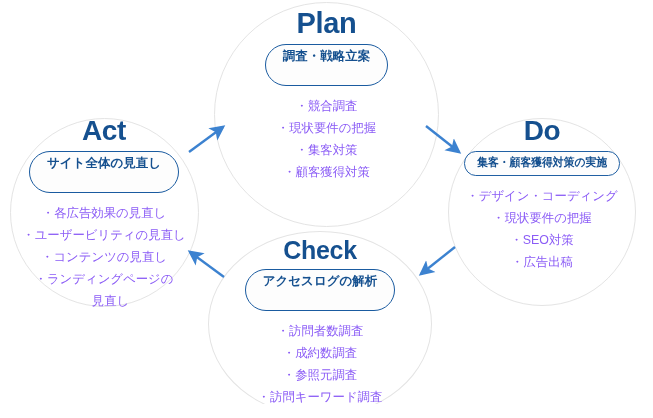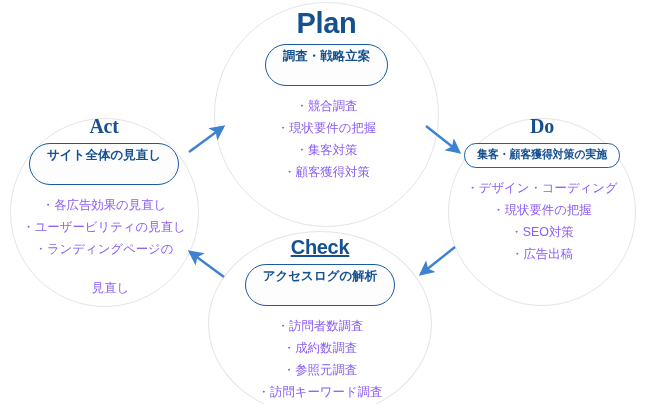--- a/index.html
+++ b/index.html
@@ -46,22 +46,22 @@
 
   .node-title {
     color: #15508f;
     font-weight: bold;
     font-size: 29px;
     line-height: 1.05;
     letter-spacing: -0.3px;
     margin: 0 0 6px 0;
   }
   .node-do .node-title,
-  .node-act .node-title { font-size: 20px; font-family: Liberation Serif, serif; }
-  .node-check .node-title { font-size: 20px; text-decoration: underline; }
+  .node-act .node-title { font-size: 28px; }
+  .node-check .node-title { font-size: 25px; }
 
   .pill {
     display: inline-block;
     border: 1.4px solid #1a5ba0;
     border-radius: 999px;
     color: #15508f;
     background: #fdfdfd;
     font-weight: bold;
     font-size: 12.5px;
     line-height: 1;
@@ -87,21 +87,20 @@
   }
   .bullets li {
     padding-left: 13px;
     text-indent: -13px;
   }
   .bullets li .b-dot { letter-spacing: 0px; }
   .bullets li .b-cont {
     display: block;
     text-indent: 0;
     padding-left: 0;
-    margin-top: 17px;
   }
 
   
   .arrow-layer {
     position: absolute;
     left: 0; top: 0;
     width: 653px;
     height: 418px;
     pointer-events: none;
   }
@@ -162,17 +161,18 @@
       <li><span class="b-dot">・</span><span>訪問キーワード調査</span><span class="b-cont">など</span></li>
     </ul>
   </div>
 
   <div class="node node-act">
     <div class="node-title">Act</div>
     <div class="pill">サイト全体の見直し</div>
     <ul class="bullets">
       <li><span class="b-dot">・</span><span>各広告効果の見直し</span></li>
       <li><span class="b-dot">・</span><span>ユーザービリティの見直し</span></li>
+      <li><span class="b-dot">・</span><span>コンテンツの見直し</span></li>
       <li><span class="b-dot">・</span><span>ランディングページの</span><span class="b-cont">見直し</span></li>
     </ul>
   </div>
 
 </div>
 
 </body></html>

